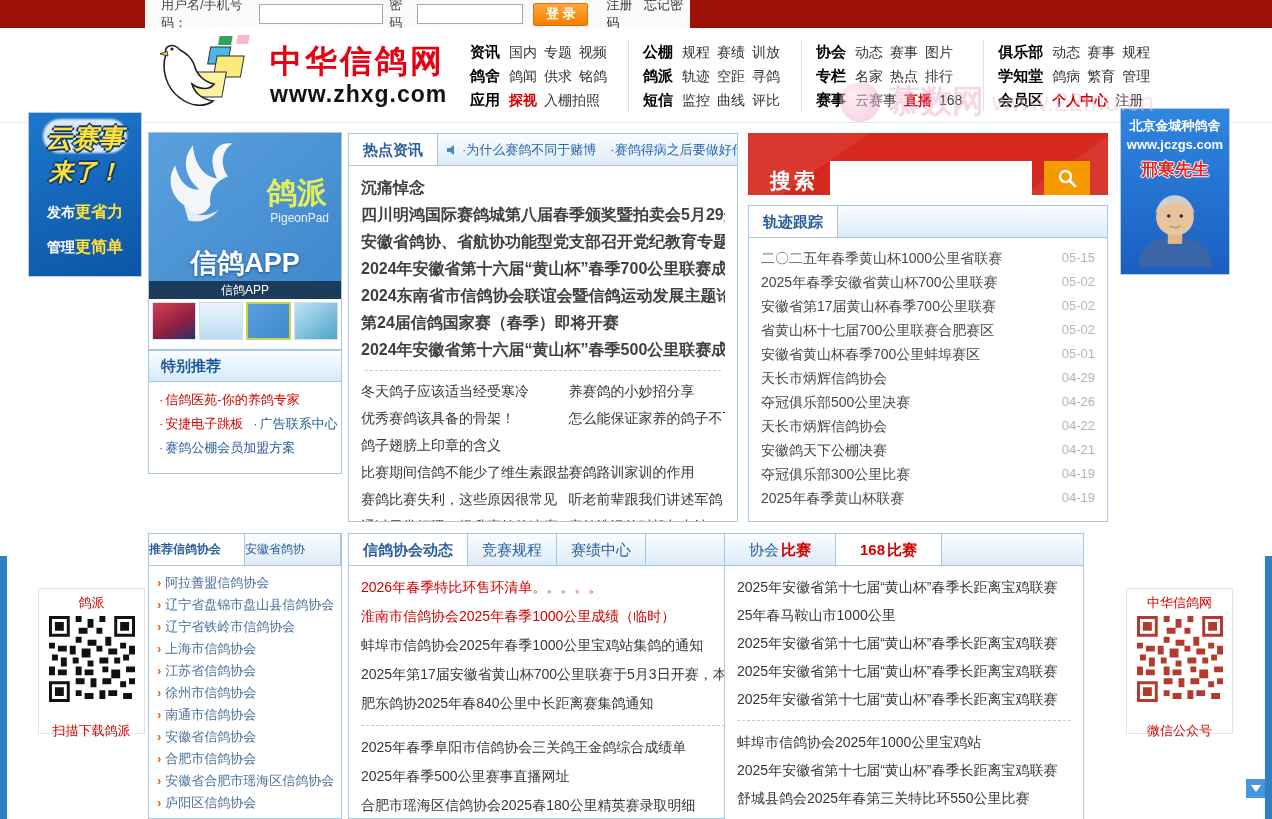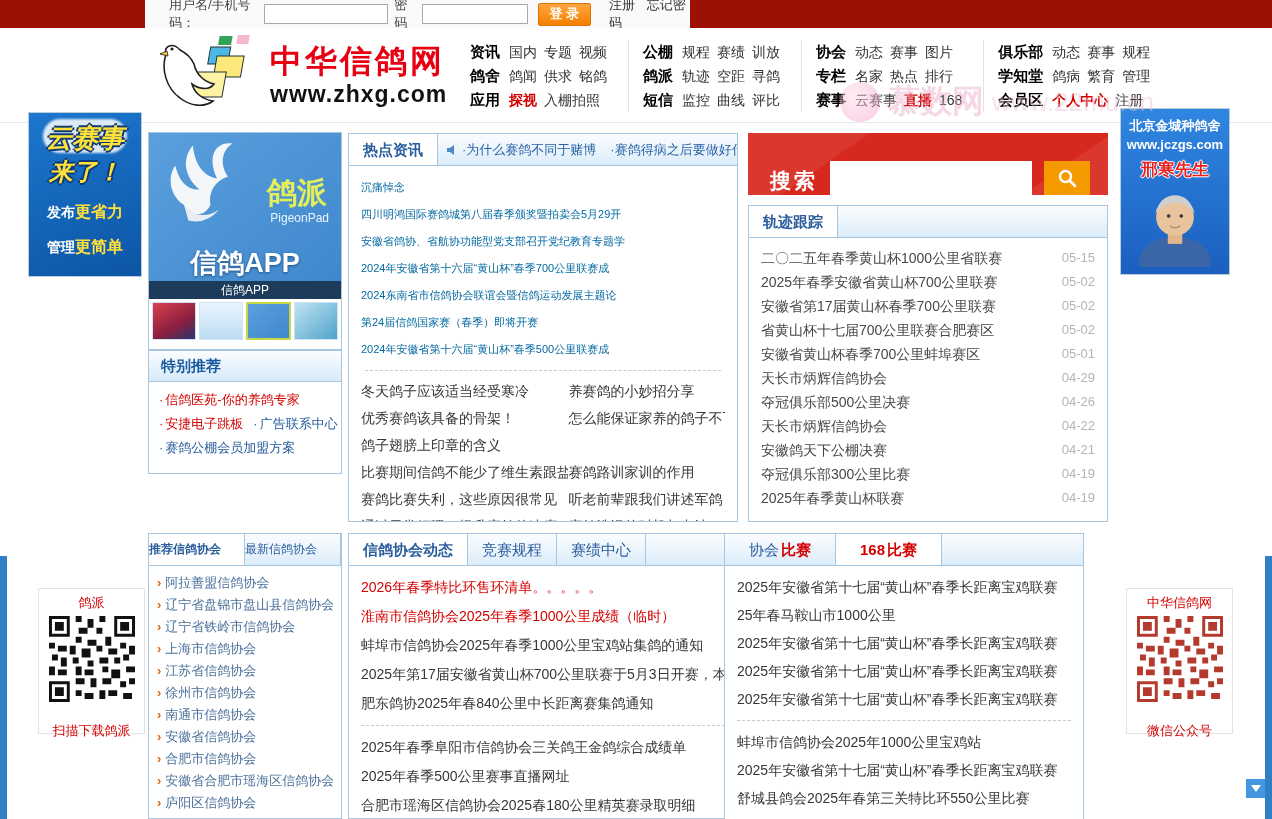--- a/index.html
+++ b/index.html
@@ -2,21 +2,21 @@
 <html><head>
 <meta charset="utf-8">
 <style>
   html,body{margin:0;padding:0;}
   body{width:1272px;height:819px;overflow:hidden;position:relative;background:#fff;
        font-family:"Liberation Sans","DejaVu Sans",sans-serif;}
   a{text-decoration:none;cursor:pointer;}
   
   .topbar{position:absolute;left:0;top:0;width:1272px;height:28px;background:#9d1005;}
   .login-strip{position:absolute;left:145px;top:0;width:545px;height:28px;background:#fafafa;
-    display:flex;align-items:center;gap:6px;padding-left:24px;box-sizing:border-box;font-size:13px;color:#444;}
+    display:flex;align-items:center;gap:6px;padding-left:16px;box-sizing:border-box;font-size:13px;color:#444;}
   .login-strip input{width:118px;height:16px;border:1px solid #a9a9a9;background:#fff;}
   .login-strip input.pw{width:100px;}
   .login-btn{width:62px;height:21px;background:linear-gradient(#ffa63f,#f57f00);color:#fff;border:1px solid #e07400;
     font-weight:bold;font-size:13px;text-align:center;line-height:19px;border-radius:2px;margin-left:4px;}
   .top-links{margin-left:12px;color:#333;}
   .top-links a{color:#333;margin-right:8px;}
   
   .header{position:absolute;left:0;top:28px;width:1272px;height:94px;background:#fff;border-bottom:1px solid #dfeaf4;}
   .logo{position:absolute;left:158px;top:6px;display:flex;align-items:center;gap:8px;}
   .logo-art{width:104px;height:80px;}
@@ -61,21 +61,21 @@
     color:#1a5a9e;font-weight:bold;font-size:15px;line-height:30px;padding-left:12px;}
   .sp-item{line-height:24px;font-size:13px;padding-left:10px;color:#2a5d9e;white-space:nowrap;overflow:hidden;}
   .sp-item[data-variant="red"]{color:#d40000;}
   .sp-item .bullet{margin-right:2px;color:inherit;}
   
   .hot{left:348px;top:133px;width:390px;height:389px;}
   .ticker{flex:1;display:flex;align-items:center;color:#2a64a8;font-size:13px;white-space:nowrap;overflow:hidden;gap:4px;padding-left:8px;}
   .ticker-icon{width:12px;height:12px;flex:none;}
   .ticker a{color:#2a64a8;margin-right:10px;}
   .hot-body{padding:8px 12px 0;}
-  .hl{display:block;line-height:27px;font-weight:normal;color:#0369a1;font-size:11px;white-space:nowrap;overflow:hidden;}
+  .hl{display:block;line-height:27px;font-weight:bold;color:#404040;font-size:16px;white-space:nowrap;overflow:hidden;}
   .pair{display:flex;line-height:27px;font-size:14px;color:#373737;}
   .pair .pl{width:57%;white-space:nowrap;overflow:hidden;color:#373737;}
   .pair .pr{flex:1;white-space:nowrap;overflow:hidden;color:#373737;}
   
   .searchbox{position:absolute;left:748px;top:133px;width:360px;height:62px;background:#d7281e;overflow:hidden;}
   .sdec{position:absolute;background:rgba(255,255,255,.08);width:220px;height:90px;transform:rotate(-35deg);}
   .sdec.a{left:-60px;top:-50px;}  .sdec.b{left:240px;top:20px;}
   .search-inner{position:relative;height:100%;display:flex;align-items:flex-end;gap:12px;padding-left:22px;}
   .search-label{color:#fff;font-size:21px;font-weight:bold;letter-spacing:3px;}
   .search-input{width:198px;height:32px;border:none;background:#fff;}
@@ -403,21 +403,21 @@
         <a class="tt">2025年春季黄山杯联赛</a>
         <span class="td">04-19</span>
       </div>
     </div>
 </div>
 
 <div class="panel assoc">
   <div class="phead">
 
   <a class="tab" data-on="1">推荐信鸽协会</a>
-      <a class="tab">最新信鸽协会</a>
+      <a class="tab">安徽省鸽协</a>
     </div>
   <div class="assoc-body">
 
   <a class="arow"><span class="bullet">›</span><span>阿拉善盟信鸽协会</span></a>
       <a class="arow"><span class="bullet">›</span><span>辽宁省盘锦市盘山县信鸽协会</span></a>
       <a class="arow"><span class="bullet">›</span><span>辽宁省铁岭市信鸽协会</span></a>
       <a class="arow"><span class="bullet">›</span><span>上海市信鸽协会</span></a>
       <a class="arow"><span class="bullet">›</span><span>江苏省信鸽协会</span></a>
       <a class="arow"><span class="bullet">›</span><span>徐州市信鸽协会</span></a>
       <a class="arow"><span class="bullet">›</span><span>南通市信鸽协会</span></a>

